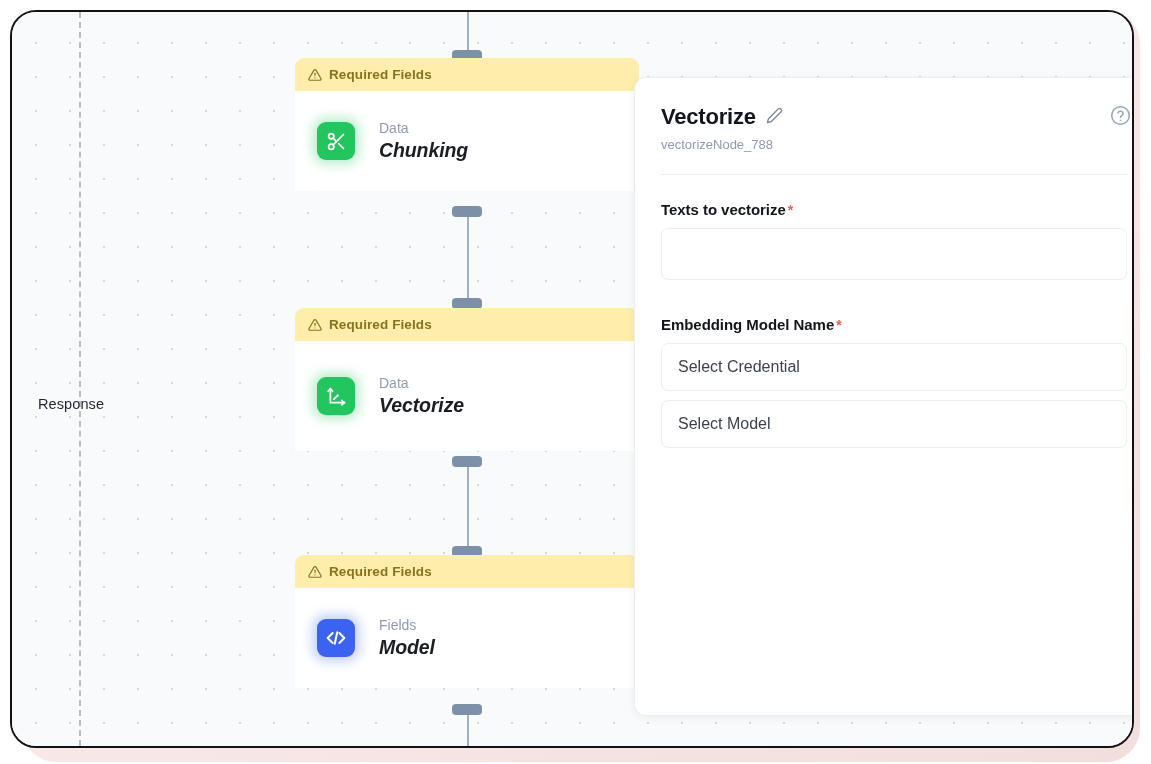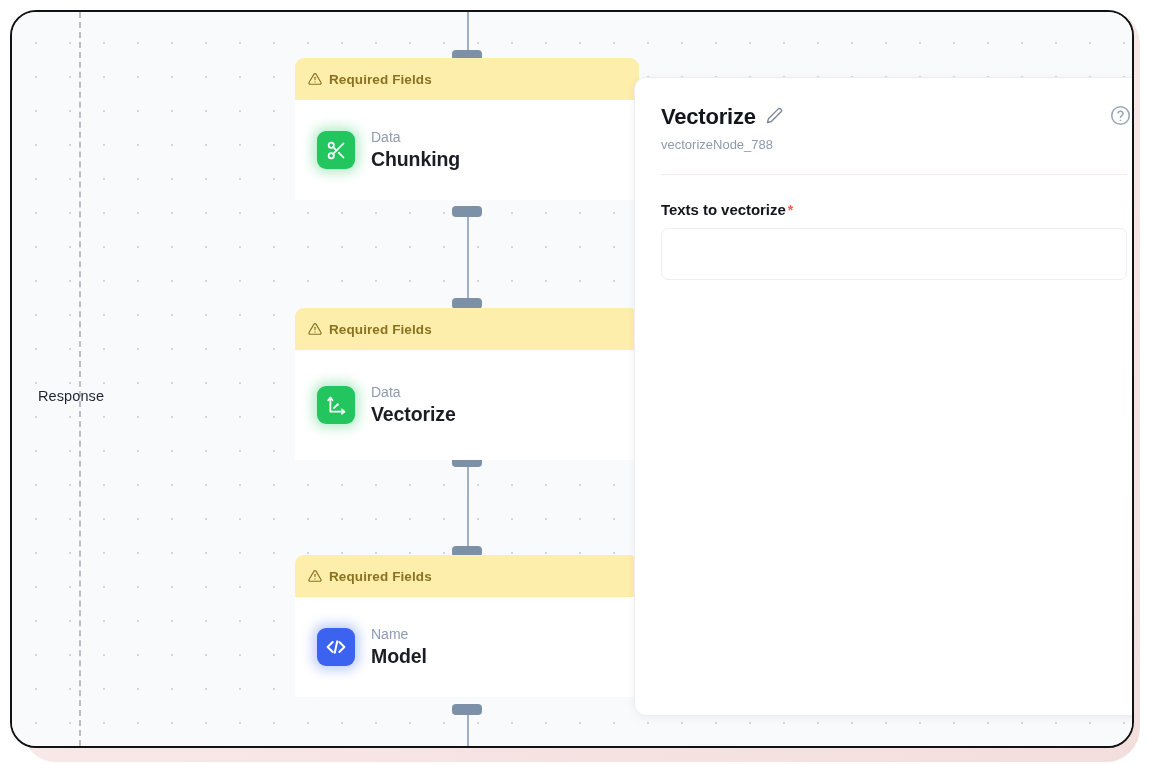--- a/index.html
+++ b/index.html
@@ -59,21 +59,21 @@
 
   
   .dashed-divider {
     position: absolute;
     left: 67px; top: 0;
     width: 0; height: 100%;
     border-left: 2px dashed #b9bec6;
   }
   .response-label {
     position: absolute;
-    left: 26px; top: 376px;
+    left: 26px; top: 384px;
     font-size: 14.5px;
     color: #1f2430;
     letter-spacing: .1px;
     white-space: nowrap;
   }
 
   
   .edge-line {
     position: absolute;
     left: 455px;
@@ -88,21 +88,21 @@
     background: #7c91a8;
   }
 
   
   .node {
     position: absolute;
     left: 283px;
     width: 344px;
   }
   .node-banner {
-    height: 42px;
+    height: 33px;
     background: #fdeeab;
     border-radius: 9px 9px 0 0;
     display: flex;
     align-items: center;
     gap: 7px;
     padding: 0 0 0 13px;
     box-sizing: border-box;
     font-size: 13.5px;
     font-weight: 600;
     color: #8a7320;
@@ -121,21 +121,21 @@
     position: absolute;
     inset: 0;
   }
   .node-inner {
     position: relative;
     height: 100%;
     display: flex;
     align-items: center;
     padding-left: 22px;
     box-sizing: border-box;
-    gap: 16px;
+    gap: 24px;
   }
   .node-icon {
     width: 38px; height: 38px;
     border-radius: 9px;
     display: flex;
     align-items: center;
     justify-content: center;
     flex: none;
   }
   .icon-green { background: #22c55e; box-shadow: 0 0 12px 4px rgba(34,197,94,.33); }
@@ -146,20 +146,21 @@
     font-size: 14px;
     color: #8e9bb0;
     line-height: 1.1;
   }
   .node-title {
     font-size: 19.5px;
     font-weight: 700;
     color: #1a1d24;
     line-height: 1.15;
     letter-spacing: -.1px;
+    font-style: italic;
   }
 
   
   .shape-plain {
     background: #ffffff;
     clip-path: polygon(0 0, 100% 0, 100% 100%, 22px 100%, 0 calc(100% - 22px));
     box-shadow: 0 1px 3px rgba(15,23,42,.10);
   }
   
   .node.selected .node-body { height: 110px; }
@@ -335,21 +336,21 @@
           <div class="body-fill shape-plain"></div>
           <div class="node-inner">
             <div class="node-icon icon-blue">
               <svg width="20" height="20" viewBox="0 0 24 24" fill="none" stroke="#ffffff" stroke-width="2.4" stroke-linecap="round" stroke-linejoin="round">
                 <polyline points="16 18 22 12 16 6"></polyline>
                 <polyline points="8 6 2 12 8 18"></polyline>
                 <line x1="13.5" y1="5" x2="10.5" y2="19"></line>
               </svg>
             </div>
             <div class="node-text">
-              <div class="node-category">Name</div>
+              <div class="node-category">Fields</div>
               <div class="node-title">Model</div>
             </div>
           </div>
         </div>
       </div>
 
       <div id="properties-panel">
         <div class="panel-header">
           <div class="panel-title-row">
             <span class="panel-title">Vectorize</span>
@@ -371,18 +372,25 @@
         <div class="panel-divider"></div>
 
         <div class="panel-body">
           <div class="field">
             <div class="field-label">
               <span>Texts to vectorize</span><span class="req-star">*</span>
             </div>
             <div class="input-box input-textarea"></div>
           </div>
 
+          <div class="field">
+            <div class="field-label">
+              <span>Embedding Model Name</span><span class="req-star">*</span>
+            </div>
+            <div class="input-box input-select">Select Credential</div>
+            <div class="input-box input-select">Select Model</div>
+          </div>
         </div>
       </div>
 
     </div>
   </div>
 </div>
 
 </body></html>

